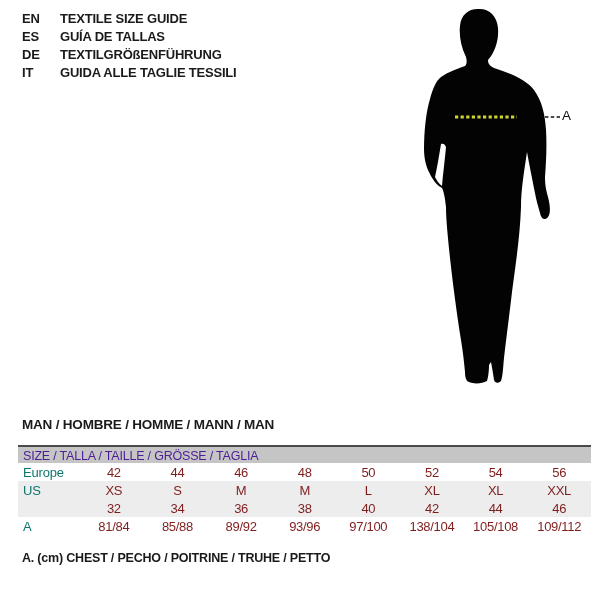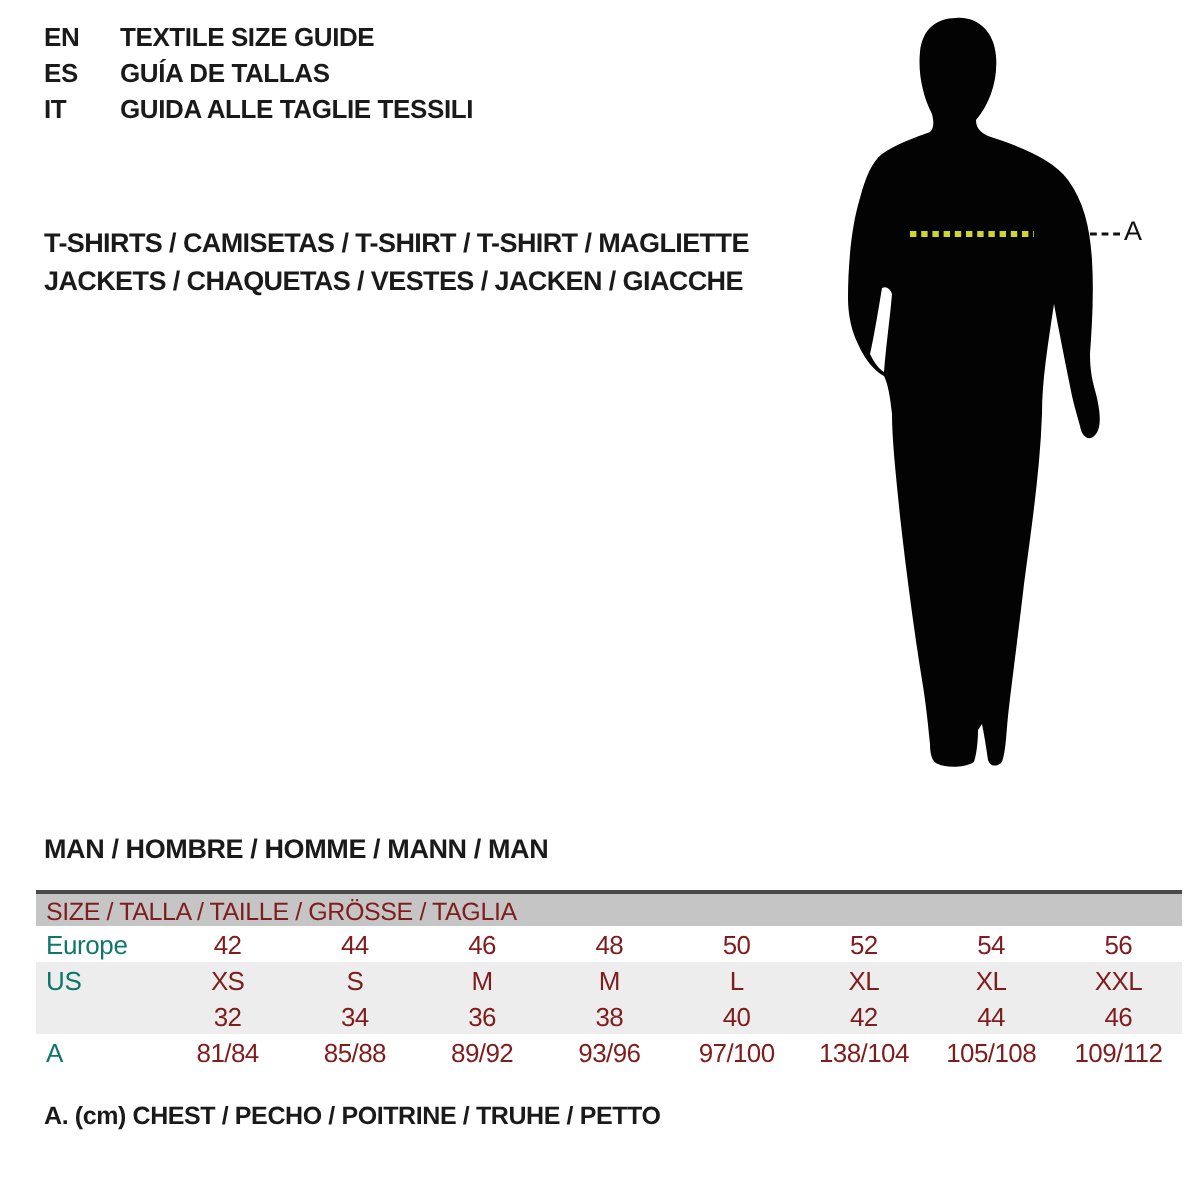--- a/index.html
+++ b/index.html
@@ -16,21 +16,21 @@
   .category-line{font-size:13.5px;font-weight:700;letter-spacing:-0.3px;line-height:19px;white-space:nowrap;}
   
   .figure-wrap{position:absolute;left:395px;top:0;width:205px;height:392px;}
   .measure-label{position:absolute;left:562px;top:108px;font-size:13.5px;font-weight:400;color:#111;}
   
   .man-title{position:absolute;left:22px;top:417px;font-size:13.5px;font-weight:700;letter-spacing:-0.2px;white-space:nowrap;}
   
   .size-table{position:absolute;left:18px;top:445px;width:573px;}
   .tbl-header{
     height:18px;line-height:18px;background:#c5c5c5;border-top:2px solid #4a4a4a;
-    font-size:12.5px;color:#7f1d1d;padding-left:5px;letter-spacing:-0.2px;box-sizing:border-box;
+    font-size:12.5px;color:#4c1d95;padding-left:5px;letter-spacing:-0.2px;box-sizing:border-box;
   }
   .tbl-row{display:grid;grid-template-columns:64px repeat(8,1fr);height:18px;align-items:center;}
   .tbl-row.stripe{background:#ededed;}
   .tbl-label{font-size:13px;color:#0f766e;padding-left:5px;letter-spacing:-0.2px;}
   .tbl-cell{font-size:13px;color:#7f1d1d;text-align:center;letter-spacing:-0.3px;}
   
   .footnote{position:absolute;left:22px;top:551px;font-size:12.5px;font-weight:700;letter-spacing:-0.2px;white-space:nowrap;}
 </style>
 </head>
 <body>
@@ -40,29 +40,29 @@
   <div class="lang-block">
     <div class="lang-row">
       <span class="lang-code">EN</span>
       <span class="lang-label">TEXTILE SIZE GUIDE</span>
     </div>
     <div class="lang-row">
       <span class="lang-code">ES</span>
       <span class="lang-label">GUÍA DE TALLAS</span>
     </div>
     <div class="lang-row">
+      <span class="lang-code">DE</span>
+      <span class="lang-label">TEXTILGRÖßENFÜHRUNG</span>
+    </div>
+    <div class="lang-row">
       <span class="lang-code">IT</span>
       <span class="lang-label">GUIDA ALLE TAGLIE TESSILI</span>
     </div>
   </div>
 
-  <div class="category-block">
-    <div class="category-line">T-SHIRTS / CAMISETAS / T-SHIRT / T-SHIRT / MAGLIETTE</div>
-    <div class="category-line">JACKETS / CHAQUETAS / VESTES / JACKEN / GIACCHE</div>
-  </div>
 
   <div class="figure-wrap">
     <svg width="205" height="392" viewBox="0 0 205 392" xmlns="http://www.w3.org/2000/svg">
       <path fill-rule="evenodd" d="M 83 9
                C 93 8 102 15 103 28
                C 104 40 100 52 93 60
                C 93 64 95 66 99 68
                C 114 73 131 79 139 90
                C 147 101 150 114 151 130
                C 152 147 151 163 150 177

